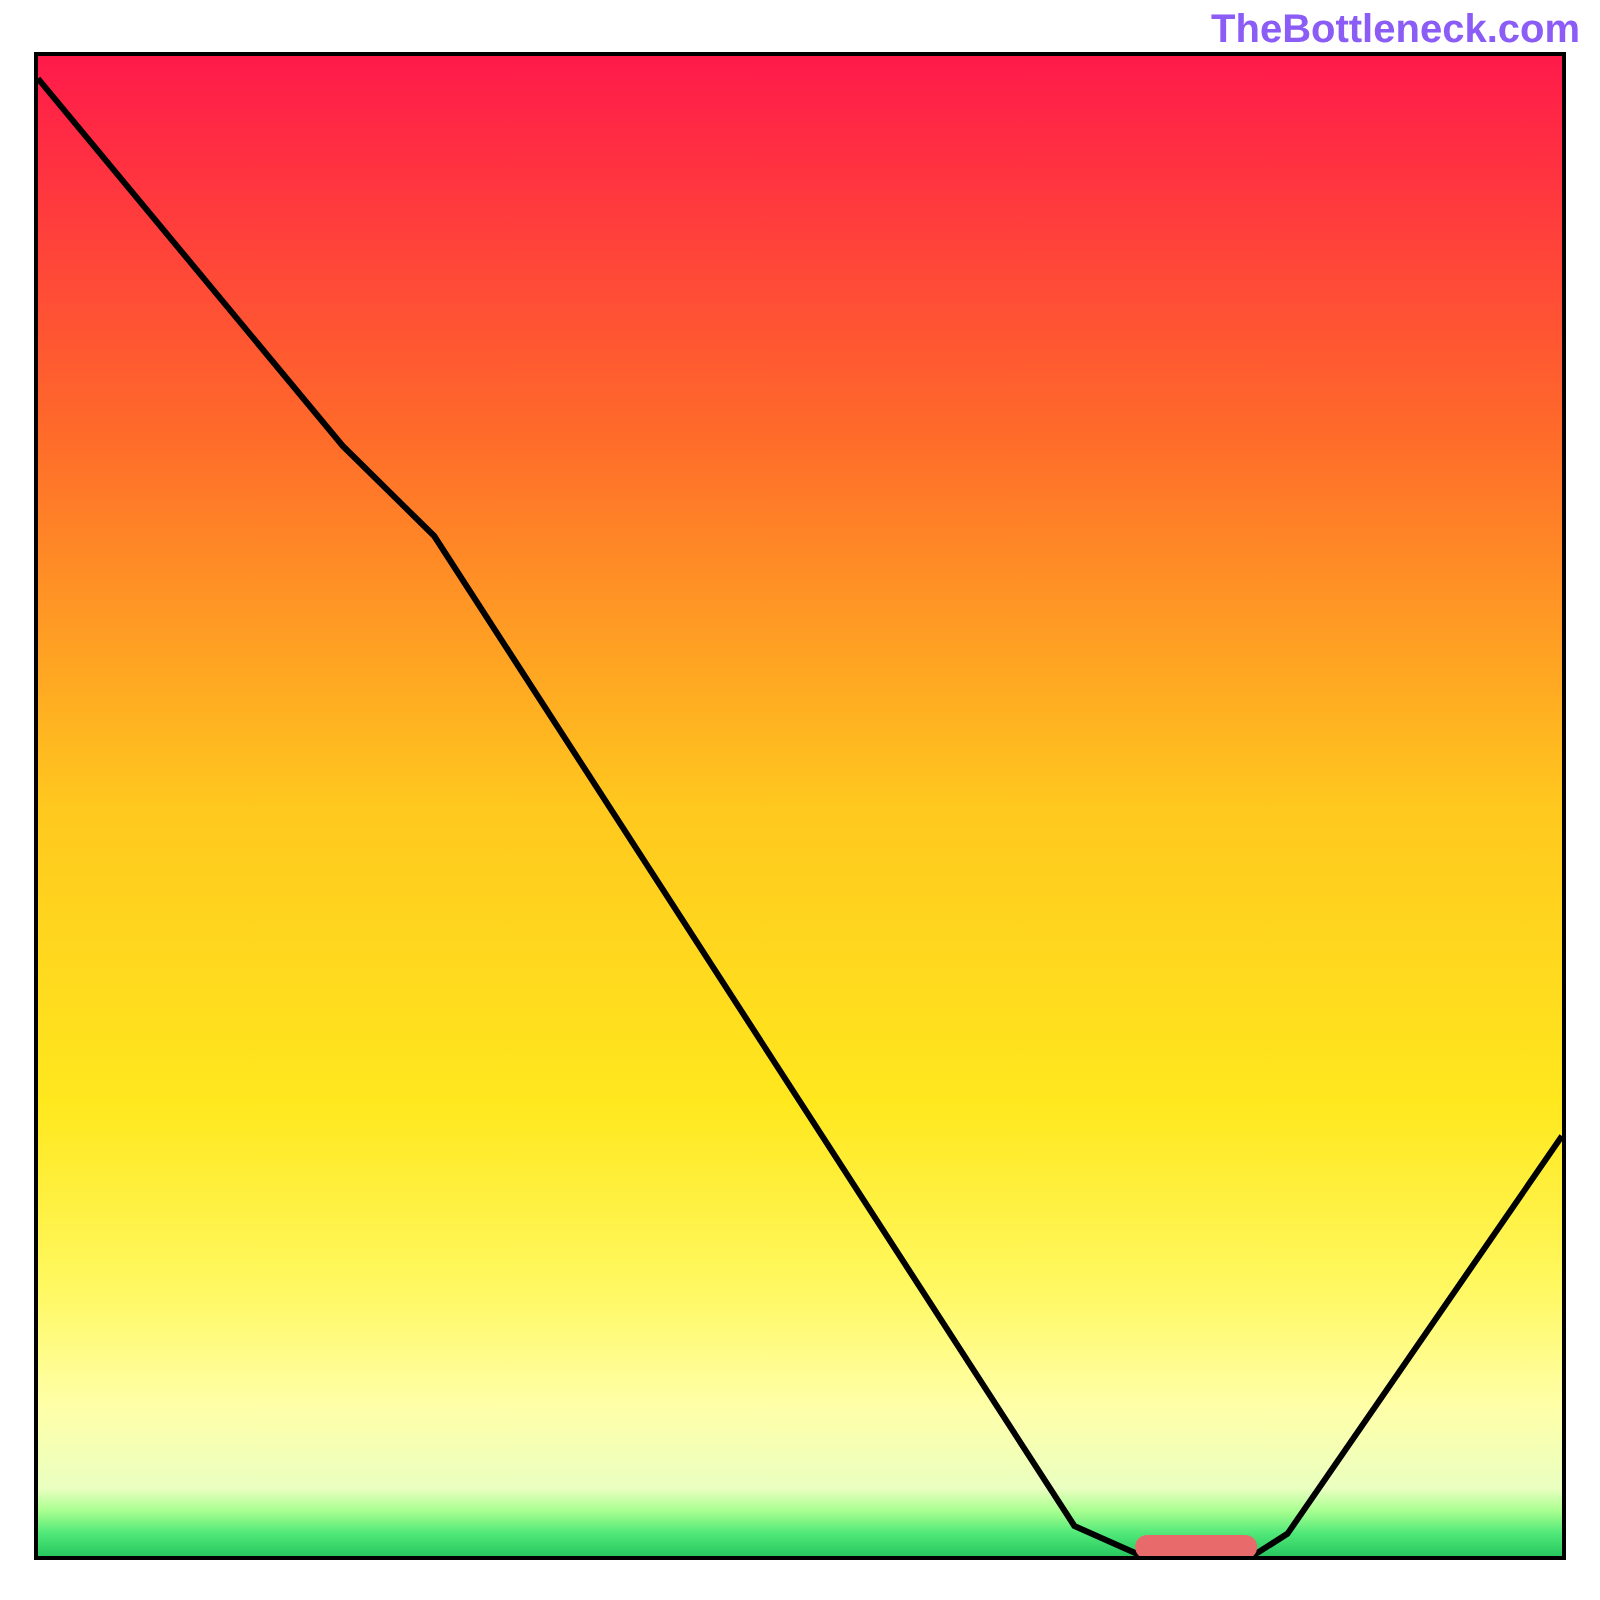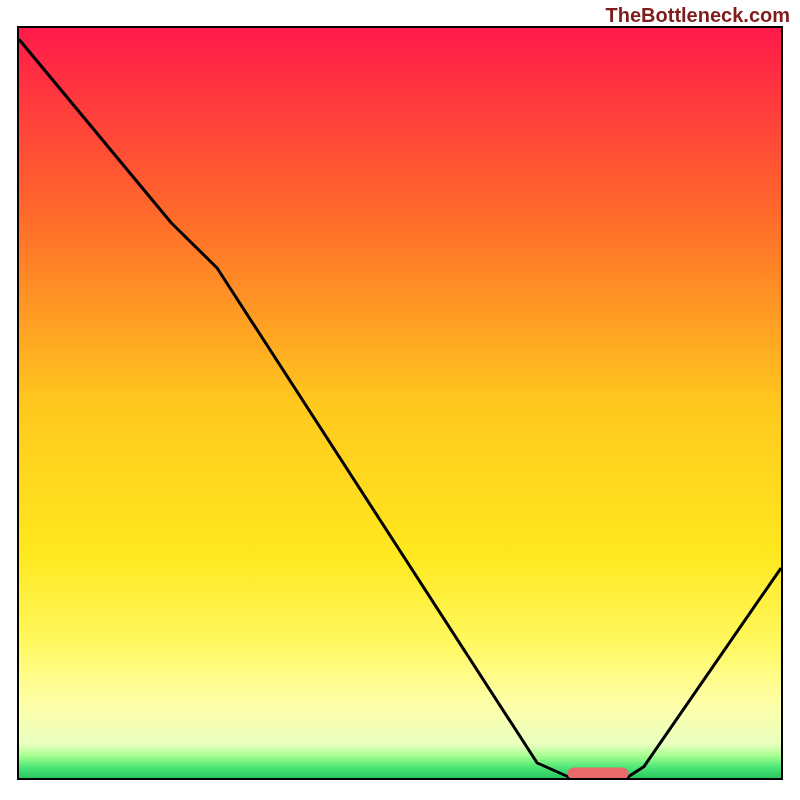--- a/index.html
+++ b/index.html
@@ -8,21 +8,21 @@
     width: 800px;
     height: 800px;
     background: #ffffff;
     position: relative;
     font-family: Arial, sans-serif;
   }
   .watermark {
     position: absolute;
     top: 4px;
     right: 10px;
-    color: #7f1d1d;
+    color: #8b5cf6;
     font-size: 20px;
     font-weight: bold;
     z-index: 20;
   }
   .plot {
     position: absolute;
     left: 17px;
     top: 26px;
     width: 766px;
     height: 754px;

